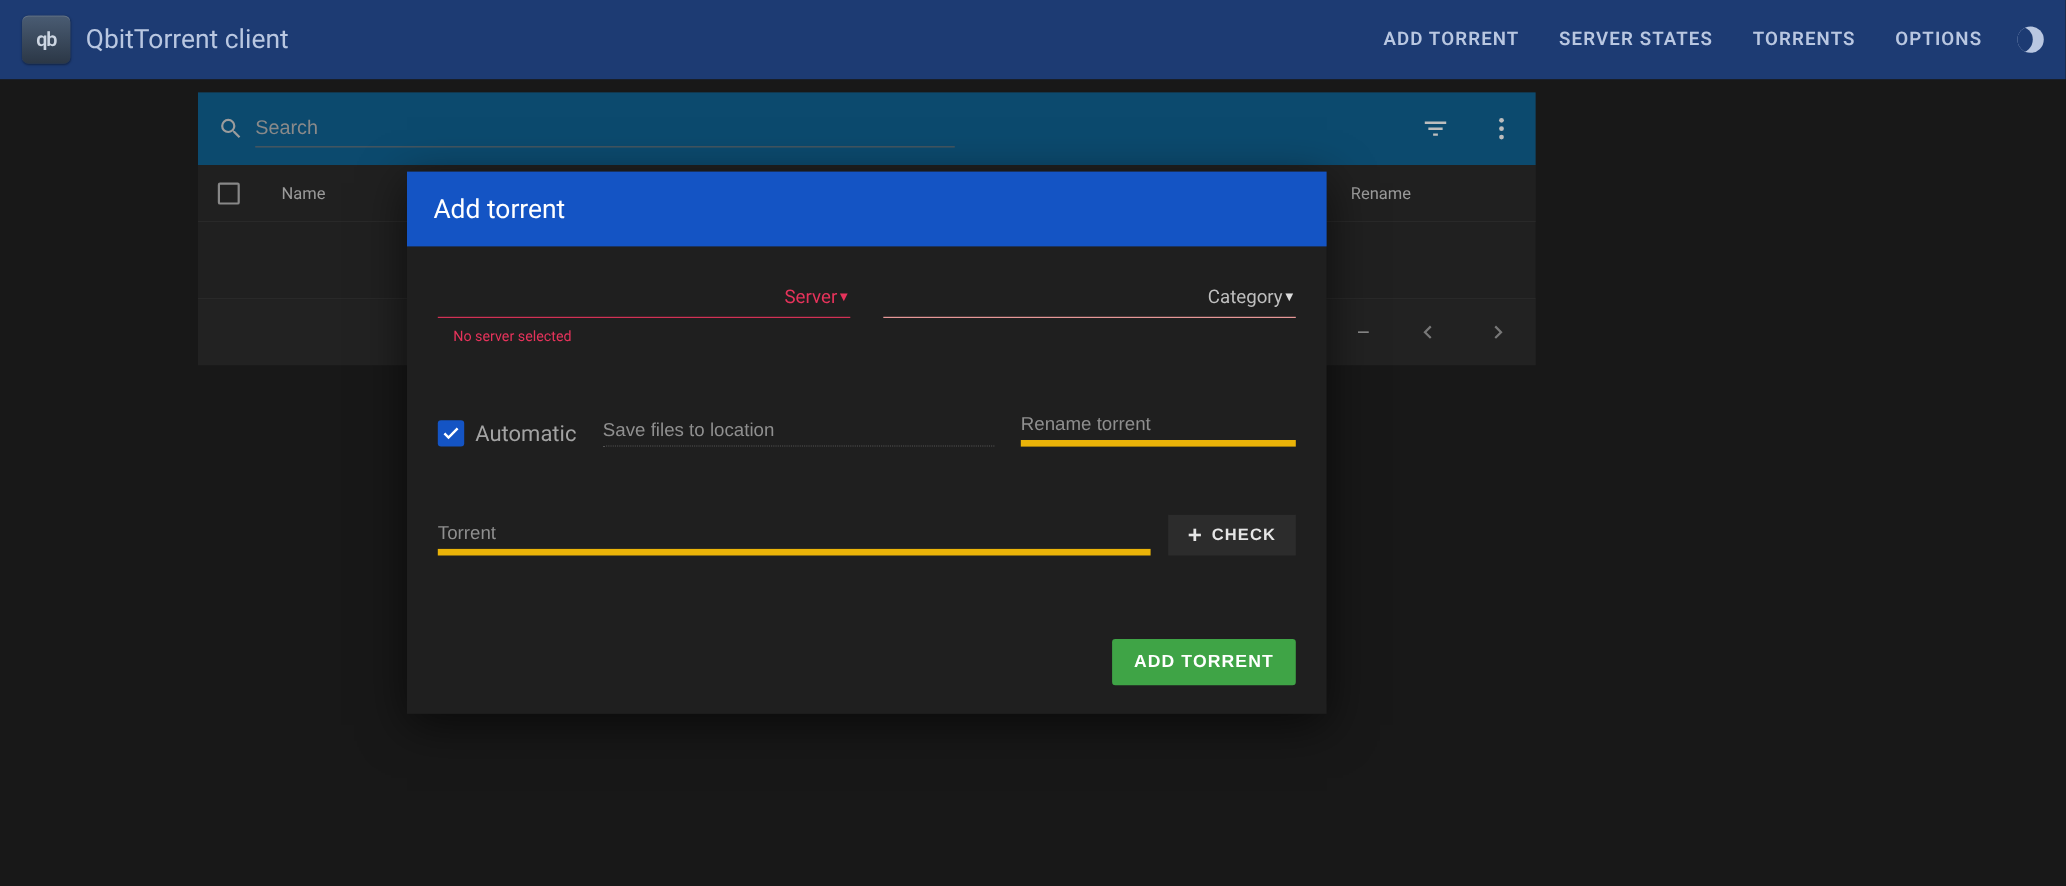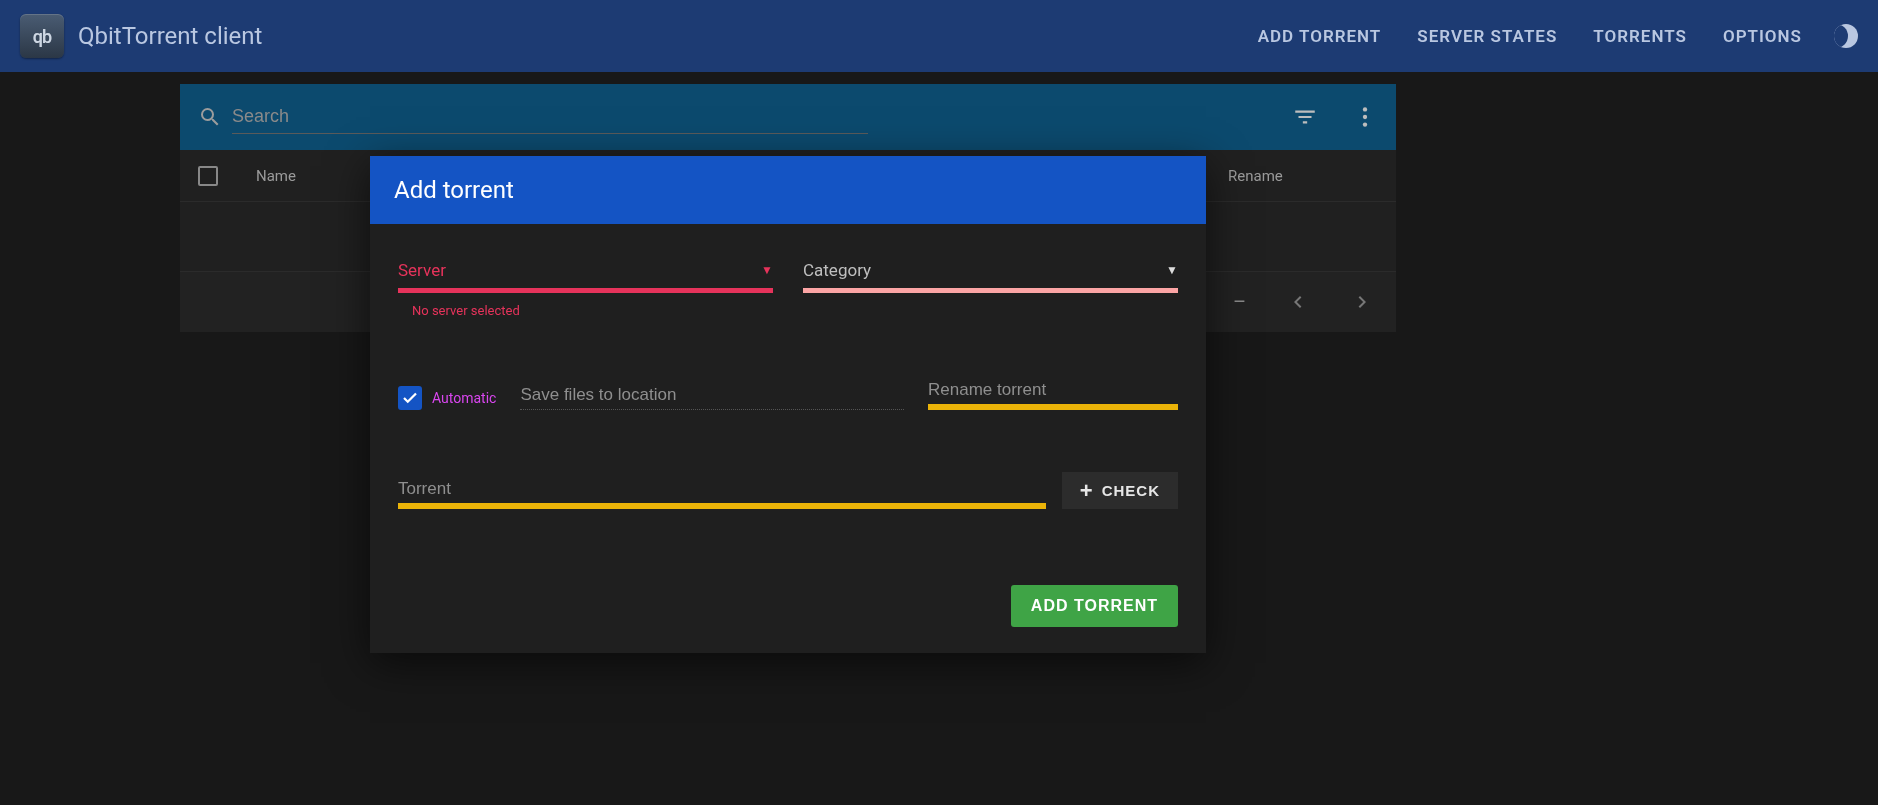--- a/index.html
+++ b/index.html
@@ -179,41 +179,41 @@
     .field {
       position: relative;
       flex: 1;
     }
     .field.half { flex: 0 0 calc(50% - 15px); }
     .field-label {
       font-size: 17px;
       color: #bfbfbf;
       display:flex;
       align-items:center;
-      justify-content:space-between;
-      border-bottom: 5px solid #fca5a5;
+      justify-content:flex-end;
+      border-bottom: 1px solid #fca5a5;
       padding: 0 0 8px 0;
       cursor:pointer;
     }
     .field.error .field-label { color:#e6335b; border-bottom-color:#e6335b; }
     .field-label .caret { font-size:12px; }
     .field.error .field-label .caret { color:#e6335b; }
     .helper {
       font-size: 13px;
       color: #e6335b;
       margin-top: 10px;
       margin-left: 14px;
     }
     .row2 { display:flex; align-items:flex-end; gap: 24px; margin-top: 58px; }
     .auto-check {
       display:flex;
       align-items:center;
       gap: 10px;
-      color:#d946ef;
-      font-size:14px;
+      color:#a3a3a3;
+      font-size:20px;
       justify-content:space-between;
     }
     .cb {
       width:24px;height:24px;border-radius:3px;background:#1454c4;
       display:flex;align-items:center;justify-content:center;color:#fff;
       cursor:pointer;
     }
     .underline-input {
       background:transparent;border:none;border-bottom:1px dotted #555;
       color:#ccc;font-size:17px;padding:4px 0;outline:none;width:100%;

